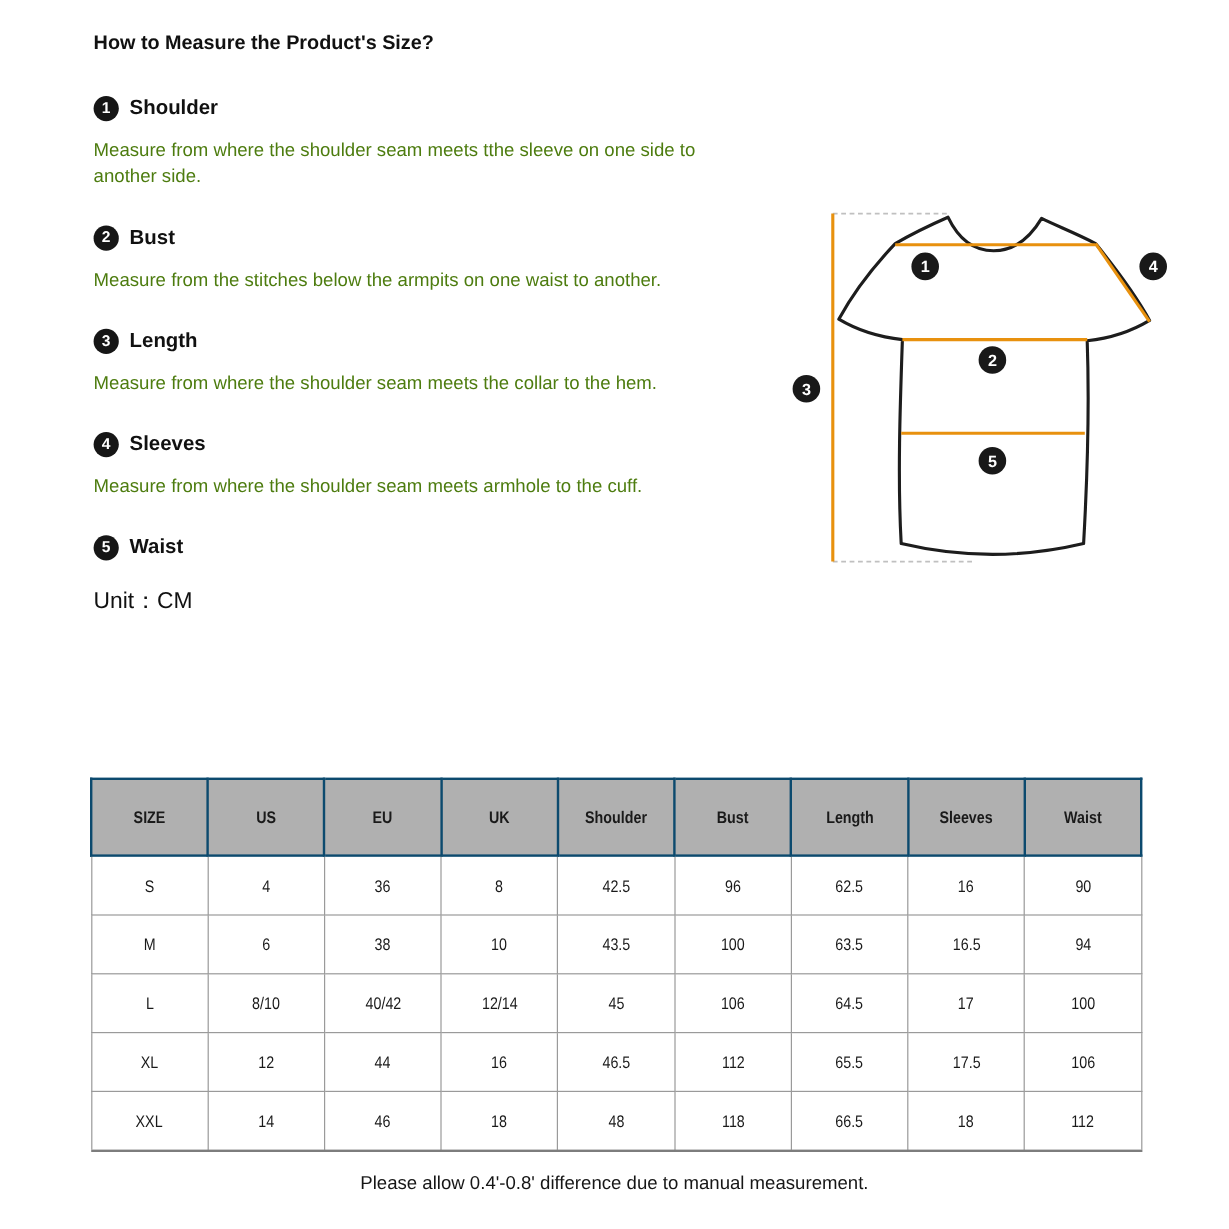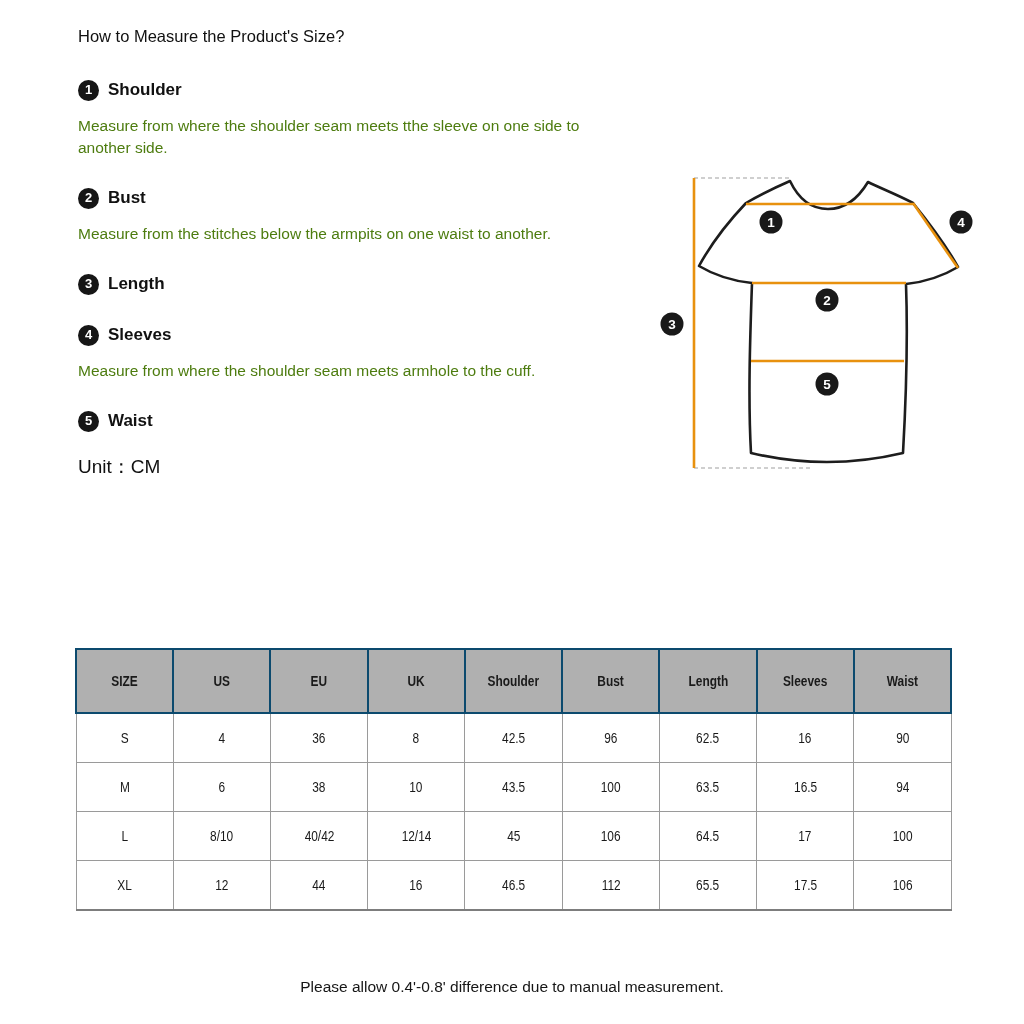--- a/index.html
+++ b/index.html
@@ -2,21 +2,21 @@
 <html><head>
 <meta charset="utf-8">
 <style>
   html,body{margin:0;padding:0;}
   body{
     width:1024px;height:1024px;position:relative;background:#ffffff;
     font-family:"Liberation Sans", sans-serif;color:#1c1c1c;overflow:hidden;
   }
   
   .left-col{position:absolute;left:78px;top:24px;width:524px;}
-  .page-title{font-size:16.5px;line-height:24px;font-weight:400;color:#111;}
+  .page-title{font-size:16.5px;line-height:24px;font-weight:700;color:#111;}
   .section{margin-top:27px;}
   .section.first{margin-top:30px;}
   .heading{display:flex;align-items:center;gap:9px;line-height:24px;}
   .badge{
     width:21px;height:21px;border-radius:50%;background:#161616;color:#fff;
     display:flex;align-items:center;justify-content:center;
     font-size:13px;font-weight:700;flex:0 0 auto;
   }
   .hlabel{font-size:17px;font-weight:600;color:#111;}
   .desc{margin:13px 0 0 0;font-size:15.5px;line-height:22px;color:#4d7c0f;}
@@ -64,20 +64,21 @@
       <span class="hlabel">Bust</span>
     </div>
     <p class="desc">Measure from the stitches below the armpits on one waist to another.</p>
   </div>
 
   <div class="section">
     <div class="heading">
       <span class="badge">3</span>
       <span class="hlabel">Length</span>
     </div>
+    <p class="desc">Measure from where the shoulder seam meets the collar to the hem.</p>
   </div>
 
   <div class="section">
     <div class="heading">
       <span class="badge">4</span>
       <span class="hlabel">Sleeves</span>
     </div>
     <p class="desc">Measure from where the shoulder seam meets armhole to the cuff.</p>
   </div>
 
@@ -182,17 +183,28 @@
         <td><span class="cnd">XL</span></td>
         <td><span class="cnd">12</span></td>
         <td><span class="cnd">44</span></td>
         <td><span class="cnd">16</span></td>
         <td><span class="cnd">46.5</span></td>
         <td><span class="cnd">112</span></td>
         <td><span class="cnd">65.5</span></td>
         <td><span class="cnd">17.5</span></td>
         <td><span class="cnd">106</span></td>
       </tr>
+      <tr>
+        <td><span class="cnd">XXL</span></td>
+        <td><span class="cnd">14</span></td>
+        <td><span class="cnd">46</span></td>
+        <td><span class="cnd">18</span></td>
+        <td><span class="cnd">48</span></td>
+        <td><span class="cnd">118</span></td>
+        <td><span class="cnd">66.5</span></td>
+        <td><span class="cnd">18</span></td>
+        <td><span class="cnd">112</span></td>
+      </tr>
     </tbody>
   </table>
 </div>
 
 <div class="footer-note">Please allow 0.4'-0.8' difference due to manual measurement.</div>
 
 </body></html>

